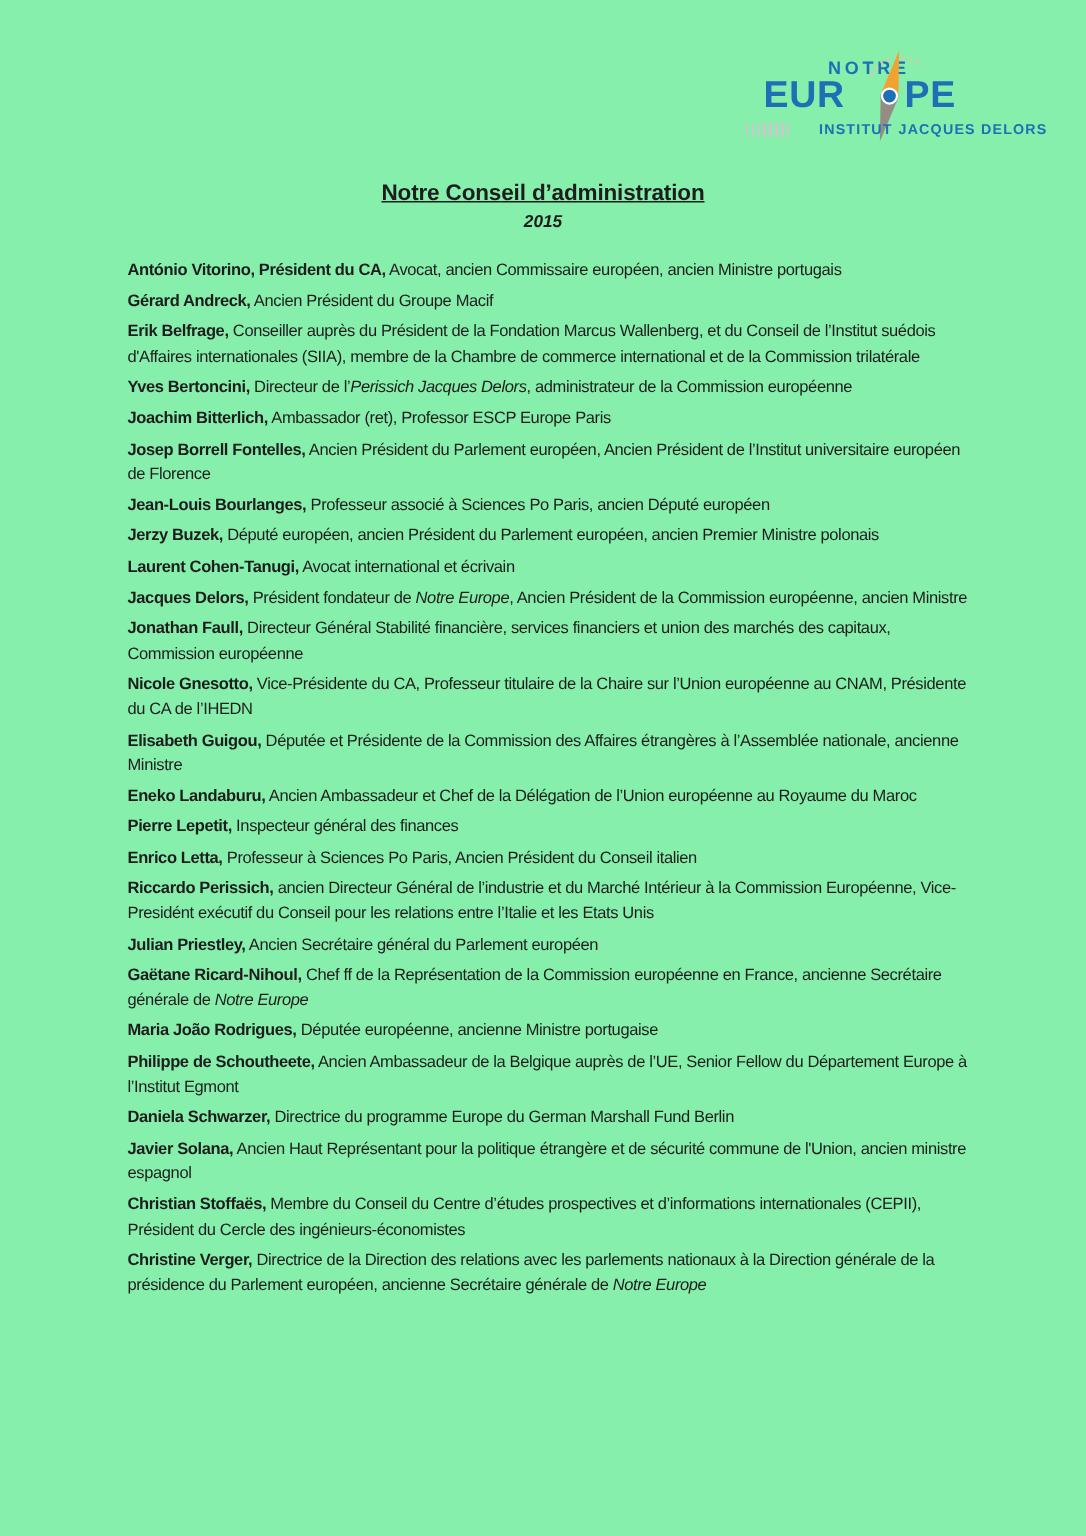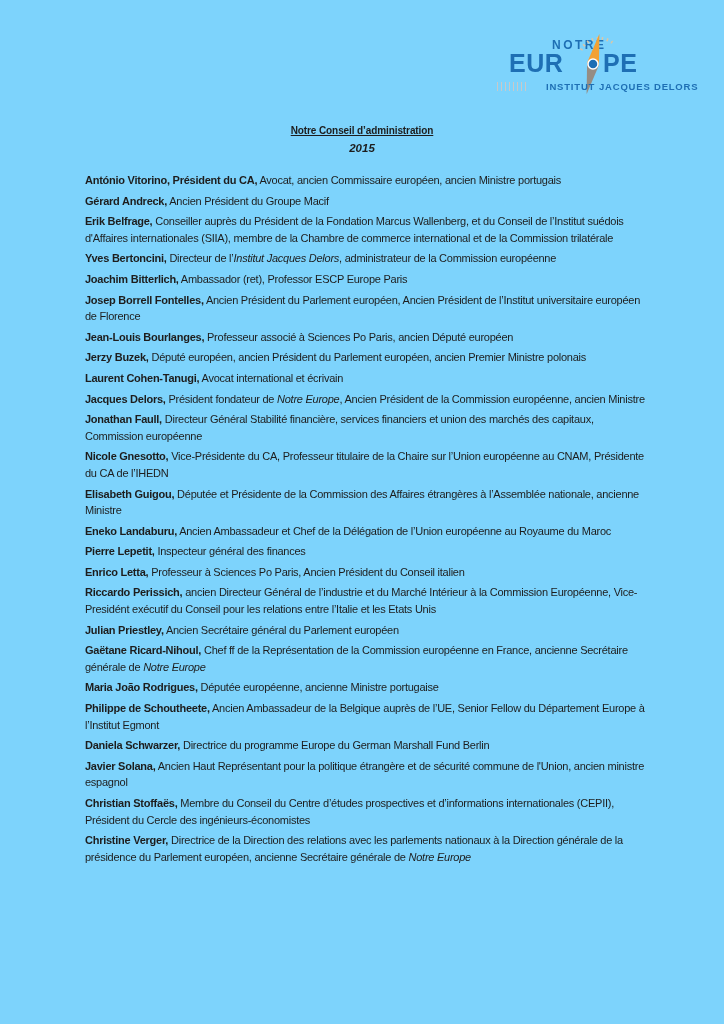--- a/index.html
+++ b/index.html
@@ -1,19 +1,19 @@
 <!DOCTYPE html>
 <html style="--blue: #1E6FB4; --orange: #F2A133; --needle-gray: #958D84; --tick-gray: #C9C9C9; --arc-tan: #D9C7A8; --text: #1d1d1d;"><head>
 <meta charset="utf-8">
 <style>
   * { margin:0; padding:0; box-sizing:border-box; }
   html,body { background:#e8e8e8; }
   body { font-family:"Liberation Sans", sans-serif; }
   .page {
-    position:relative; width:724px; height:1024px; background:#7dd3fc;
+    position:relative; width:724px; height:1024px; background:#86efac;
     margin:0 auto; overflow:hidden; color:var(--text,#1d1d1d);
   }
 
   
   .logo { position:absolute; left:497px; top:33px; width:170px; height:70px; }
   .logo-notre {
     position:absolute; left:55px; top:5px;
     font-size:12px; font-weight:bold; letter-spacing:2.5px; color:var(--blue);
   }
   .logo-eur, .logo-pe {
@@ -34,21 +34,21 @@
   .logo-institut, .logo-delors {
     position:absolute; top:48px; font-size:9.5px; font-weight:bold;
     letter-spacing:0.8px; color:var(--blue); white-space:nowrap;padding-left:16px;
   }
   .logo-institut { left:33px; }
   .logo-delors   { left:86px; }
 
   
   .title-block { position:absolute; left:0; top:120px; width:724px; text-align:center; }
   .doc-title {
-    display:inline-block; font-size:10px; font-weight:bold;
+    display:inline-block; font-size:15px; font-weight:bold;
     text-decoration:underline; letter-spacing:-0.1px;
   }
   .doc-year { margin-top:4px; font-size:11.5px; font-weight:bold; font-style:italic; }
 
   
   .members { position:absolute; left:85px; top:172px; width:560px; }
   .member {
     font-size:11px; line-height:16.6px; letter-spacing:-0.25px;
     margin-bottom:4px; color:var(--text,#1d1d1d);
   }
@@ -77,21 +77,21 @@
 
   <div class="title-block">
     <div><span class="doc-title">Notre Conseil d’administration</span></div>
     <div class="doc-year">2015</div>
   </div>
 
   <div class="members">
       <p class="member"><span class="b">António Vitorino, Président du CA,</span><span class=""> Avocat, ancien Commissaire européen, ancien Ministre portugais</span></p>
       <p class="member"><span class="b">Gérard Andreck,</span><span class=""> Ancien Président du Groupe Macif</span></p>
       <p class="member"><span class="b">Erik Belfrage,</span><span class=""> Conseiller auprès du Président de la Fondation Marcus Wallenberg, et du Conseil de l’Institut suédois d'Affaires internationales (SIIA), membre de la Chambre de commerce international et de la Commission trilatérale</span></p>
-      <p class="member"><span class="b">Yves Bertoncini,</span><span class=""> Directeur de l’</span><span class="i">Institut Jacques Delors</span><span class="">, administrateur de la Commission européenne</span></p>
+      <p class="member"><span class="b">Yves Bertoncini,</span><span class=""> Directeur de l’</span><span class="i">Perissich Jacques Delors</span><span class="">, administrateur de la Commission européenne</span></p>
       <p class="member"><span class="b">Joachim Bitterlich,</span><span class=""> Ambassador (ret), Professor ESCP Europe Paris</span></p>
       <p class="member"><span class="b">Josep Borrell Fontelles,</span><span class=""> Ancien Président du Parlement européen, Ancien Président de l’Institut universitaire européen de Florence</span></p>
       <p class="member"><span class="b">Jean-Louis Bourlanges,</span><span class=""> Professeur associé à Sciences Po Paris, ancien Député européen</span></p>
       <p class="member"><span class="b">Jerzy Buzek,</span><span class=""> Député européen, ancien Président du Parlement européen, ancien Premier Ministre polonais</span></p>
       <p class="member"><span class="b">Laurent Cohen-Tanugi,</span><span class=""> Avocat international et écrivain</span></p>
       <p class="member"><span class="b">Jacques Delors,</span><span class=""> Président fondateur de </span><span class="i">Notre Europe</span><span class="">, Ancien Président de la Commission européenne, ancien Ministre</span></p>
       <p class="member"><span class="b">Jonathan Faull,</span><span class=""> Directeur Général Stabilité financière, services financiers et union des marchés des capitaux, Commission européenne</span></p>
       <p class="member"><span class="b">Nicole Gnesotto,</span><span class=""> Vice-Présidente du CA, Professeur titulaire de la Chaire sur l’Union européenne au CNAM, Présidente du CA de l’IHEDN</span></p>
       <p class="member"><span class="b">Elisabeth Guigou,</span><span class=""> Députée et Présidente de la Commission des Affaires étrangères à l’Assemblée nationale, ancienne Ministre</span></p>
       <p class="member"><span class="b">Eneko Landaburu,</span><span class=""> Ancien Ambassadeur et Chef de la Délégation de l’Union européenne au Royaume du Maroc</span></p>

